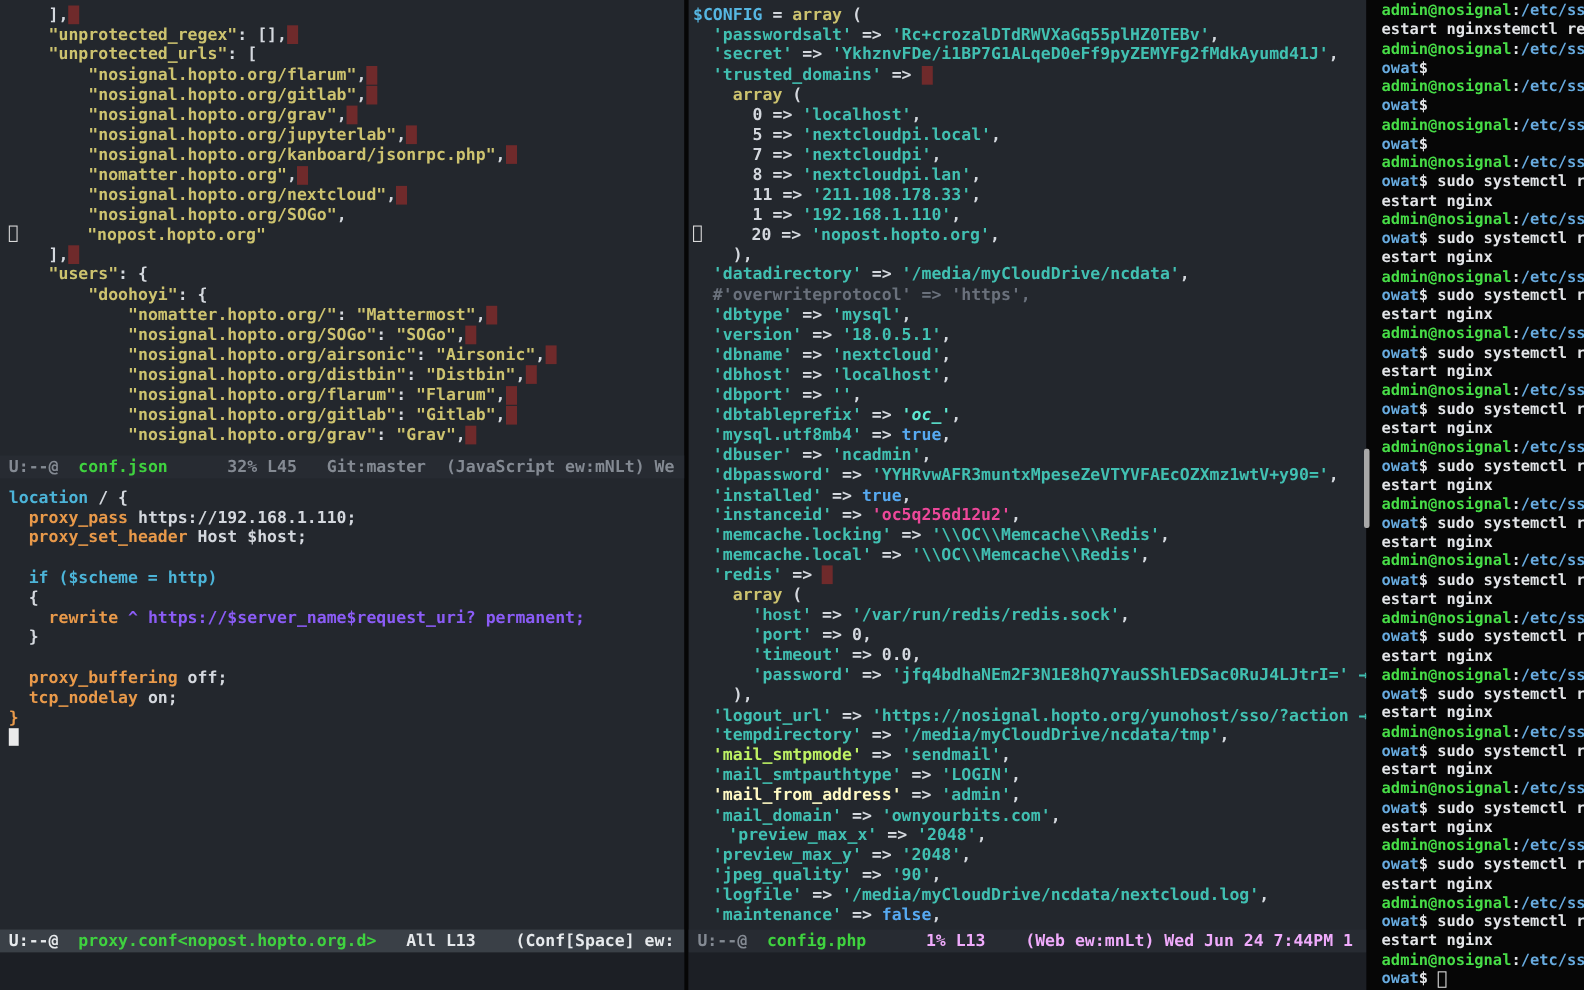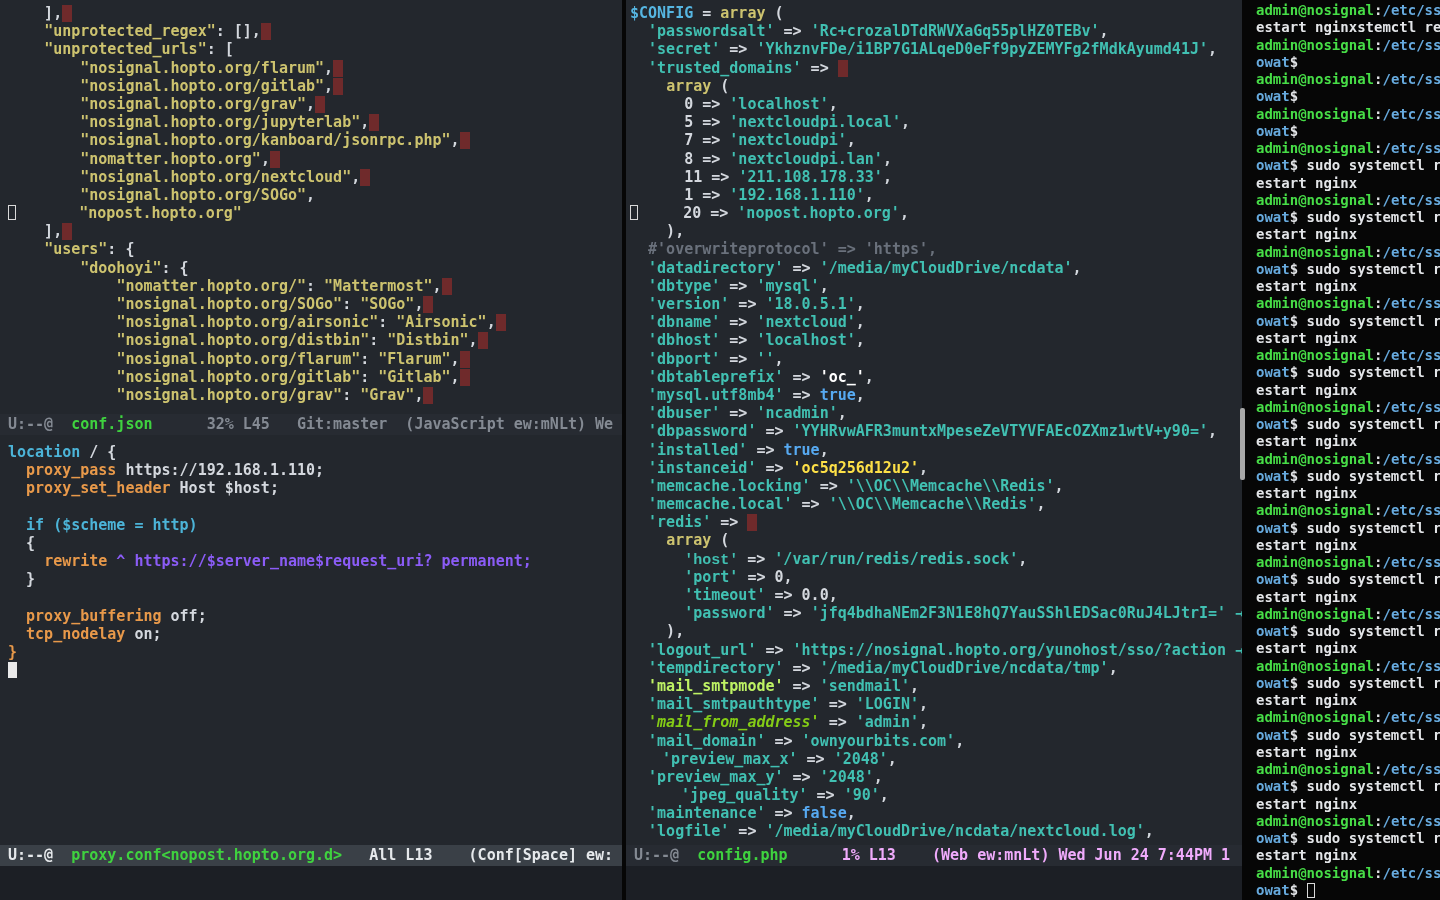--- a/index.html
+++ b/index.html
@@ -78,53 +78,53 @@
       <div class="ln"><span style="color: rgb(212, 216, 222);">  </span><span style="color: rgb(65, 192, 178);">'trusted_domains'</span><span style="color: rgb(212, 216, 222);"> =&gt; </span><span class="wsblk" style="background: rgb(111, 42, 43);"></span></div>
       <div class="ln"><span style="color: rgb(212, 216, 222);">    </span><span style="color: rgb(205, 195, 111);">array</span><span style="color: rgb(212, 216, 222);"> (</span></div>
       <div class="ln"><span style="color: rgb(212, 216, 222);">      </span><span style="color: rgb(212, 216, 222);">0</span><span style="color: rgb(212, 216, 222);"> =&gt; </span><span style="color: rgb(65, 192, 178);">'localhost'</span><span style="color: rgb(212, 216, 222);">,</span></div>
       <div class="ln"><span style="color: rgb(212, 216, 222);">      </span><span style="color: rgb(212, 216, 222);">5</span><span style="color: rgb(212, 216, 222);"> =&gt; </span><span style="color: rgb(65, 192, 178);">'nextcloudpi.local'</span><span style="color: rgb(212, 216, 222);">,</span></div>
       <div class="ln"><span style="color: rgb(212, 216, 222);">      </span><span style="color: rgb(212, 216, 222);">7</span><span style="color: rgb(212, 216, 222);"> =&gt; </span><span style="color: rgb(65, 192, 178);">'nextcloudpi'</span><span style="color: rgb(212, 216, 222);">,</span></div>
       <div class="ln"><span style="color: rgb(212, 216, 222);">      </span><span style="color: rgb(212, 216, 222);">8</span><span style="color: rgb(212, 216, 222);"> =&gt; </span><span style="color: rgb(65, 192, 178);">'nextcloudpi.lan'</span><span style="color: rgb(212, 216, 222);">,</span></div>
       <div class="ln"><span style="color: rgb(212, 216, 222);">      </span><span style="color: rgb(212, 216, 222);">11</span><span style="color: rgb(212, 216, 222);"> =&gt; </span><span style="color: rgb(65, 192, 178);">'211.108.178.33'</span><span style="color: rgb(212, 216, 222);">,</span></div>
       <div class="ln"><span style="color: rgb(212, 216, 222);">      </span><span style="color: rgb(212, 216, 222);">1</span><span style="color: rgb(212, 216, 222);"> =&gt; </span><span style="color: rgb(65, 192, 178);">'192.168.1.110'</span><span style="color: rgb(212, 216, 222);">,</span></div>
       <div class="ln"><span class="hcur"></span><span style="color: rgb(212, 216, 222);">     </span><span style="color: rgb(212, 216, 222);">20</span><span style="color: rgb(212, 216, 222);"> =&gt; </span><span style="color: rgb(65, 192, 178);">'nopost.hopto.org'</span><span style="color: rgb(212, 216, 222);">,</span></div>
       <div class="ln"><span style="color: rgb(212, 216, 222);">    ),</span></div>
+      <div class="ln"><span style="color: rgb(212, 216, 222);">  </span><span style="color: rgb(65, 192, 178);">'datadirectory'</span><span style="color: rgb(212, 216, 222);"> =&gt; </span><span style="color: rgb(65, 192, 178);">'/media/myCloudDrive/ncdata'</span><span style="color: rgb(212, 216, 222);">,</span></div>
       <div class="ln"><span style="color: rgb(106, 113, 124);">  #'overwriteprotocol' =&gt; 'https',</span></div>
-      <div class="ln"><span style="color: rgb(212, 216, 222);">  </span><span style="color: rgb(65, 192, 178);">'datadirectory'</span><span style="color: rgb(212, 216, 222);"> =&gt; </span><span style="color: rgb(65, 192, 178);">'/media/myCloudDrive/ncdata'</span><span style="color: rgb(212, 216, 222);">,</span></div>
       <div class="ln"><span style="color: rgb(212, 216, 222);">  </span><span style="color: rgb(65, 192, 178);">'dbtype'</span><span style="color: rgb(212, 216, 222);"> =&gt; </span><span style="color: rgb(65, 192, 178);">'mysql'</span><span style="color: rgb(212, 216, 222);">,</span></div>
       <div class="ln"><span style="color: rgb(212, 216, 222);">  </span><span style="color: rgb(65, 192, 178);">'version'</span><span style="color: rgb(212, 216, 222);"> =&gt; </span><span style="color: rgb(65, 192, 178);">'18.0.5.1'</span><span style="color: rgb(212, 216, 222);">,</span></div>
       <div class="ln"><span style="color: rgb(212, 216, 222);">  </span><span style="color: rgb(65, 192, 178);">'dbname'</span><span style="color: rgb(212, 216, 222);"> =&gt; </span><span style="color: rgb(65, 192, 178);">'nextcloud'</span><span style="color: rgb(212, 216, 222);">,</span></div>
       <div class="ln"><span style="color: rgb(212, 216, 222);">  </span><span style="color: rgb(65, 192, 178);">'dbhost'</span><span style="color: rgb(212, 216, 222);"> =&gt; </span><span style="color: rgb(65, 192, 178);">'localhost'</span><span style="color: rgb(212, 216, 222);">,</span></div>
       <div class="ln"><span style="color: rgb(212, 216, 222);">  </span><span style="color: rgb(65, 192, 178);">'dbport'</span><span style="color: rgb(212, 216, 222);"> =&gt; </span><span style="color: rgb(65, 192, 178);">''</span><span style="color: rgb(212, 216, 222);">,</span></div>
-      <div class="ln"><span style="color: rgb(212, 216, 222);">  </span><span style="color: rgb(65, 192, 178);">'dbtableprefix'</span><span style="color: rgb(212, 216, 222);"> =&gt; </span><span style="color: #ffffff;">'oc_'</span><span style="color: rgb(212, 216, 222);">,</span></div>
+      <div class="ln"><span style="color: rgb(212, 216, 222);">  </span><span style="color: rgb(65, 192, 178);">'dbtableprefix'</span><span style="color: rgb(212, 216, 222);"> =&gt; </span><span style="color: #5eead4; font-style: italic;">'oc_'</span><span style="color: rgb(212, 216, 222);">,</span></div>
       <div class="ln"><span style="color: rgb(212, 216, 222);">  </span><span style="color: rgb(65, 192, 178);">'mysql.utf8mb4'</span><span style="color: rgb(212, 216, 222);"> =&gt; </span><span style="color: rgb(87, 170, 242);">true</span><span style="color: rgb(212, 216, 222);">,</span></div>
       <div class="ln"><span style="color: rgb(212, 216, 222);">  </span><span style="color: rgb(65, 192, 178);">'dbuser'</span><span style="color: rgb(212, 216, 222);"> =&gt; </span><span style="color: rgb(65, 192, 178);">'ncadmin'</span><span style="color: rgb(212, 216, 222);">,</span></div>
       <div class="ln"><span style="color: rgb(212, 216, 222);">  </span><span style="color: rgb(65, 192, 178);">'dbpassword'</span><span style="color: rgb(212, 216, 222);"> =&gt; </span><span style="color: rgb(65, 192, 178);">'YYHRvwAFR3muntxMpeseZeVTYVFAEcOZXmz1wtV+y90='</span><span style="color: rgb(212, 216, 222);">,</span></div>
       <div class="ln"><span style="color: rgb(212, 216, 222);">  </span><span style="color: rgb(65, 192, 178);">'installed'</span><span style="color: rgb(212, 216, 222);"> =&gt; </span><span style="color: rgb(87, 170, 242);">true</span><span style="color: rgb(212, 216, 222);">,</span></div>
-      <div class="ln"><span style="color: rgb(212, 216, 222);">  </span><span style="color: rgb(65, 192, 178);">'instanceid'</span><span style="color: rgb(212, 216, 222);"> =&gt; </span><span style="color: #fde047;">'oc5q256d12u2'</span><span style="color: rgb(212, 216, 222);">,</span></div>
+      <div class="ln"><span style="color: rgb(212, 216, 222);">  </span><span style="color: rgb(65, 192, 178);">'instanceid'</span><span style="color: rgb(212, 216, 222);"> =&gt; </span><span style="color: #ec4899;">'oc5q256d12u2'</span><span style="color: rgb(212, 216, 222);">,</span></div>
       <div class="ln"><span style="color: rgb(212, 216, 222);">  </span><span style="color: rgb(65, 192, 178);">'memcache.locking'</span><span style="color: rgb(212, 216, 222);"> =&gt; </span><span style="color: rgb(65, 192, 178);">'\\OC\\Memcache\\Redis'</span><span style="color: rgb(212, 216, 222);">,</span></div>
       <div class="ln"><span style="color: rgb(212, 216, 222);">  </span><span style="color: rgb(65, 192, 178);">'memcache.local'</span><span style="color: rgb(212, 216, 222);"> =&gt; </span><span style="color: rgb(65, 192, 178);">'\\OC\\Memcache\\Redis'</span><span style="color: rgb(212, 216, 222);">,</span></div>
       <div class="ln"><span style="color: rgb(212, 216, 222);">  </span><span style="color: rgb(65, 192, 178);">'redis'</span><span style="color: rgb(212, 216, 222);"> =&gt; </span><span class="wsblk" style="background: rgb(111, 42, 43);"></span></div>
       <div class="ln"><span style="color: rgb(212, 216, 222);">    </span><span style="color: rgb(205, 195, 111);">array</span><span style="color: rgb(212, 216, 222);"> (</span></div>
       <div class="ln"><span style="color: rgb(212, 216, 222);">      </span><span style="color: rgb(65, 192, 178); font-family: Liberation Mono, monospace;">'host'</span><span style="color: rgb(212, 216, 222);"> =&gt; </span><span style="color: rgb(65, 192, 178);">'/var/run/redis/redis.sock'</span><span style="color: rgb(212, 216, 222);">,</span></div>
       <div class="ln"><span style="color: rgb(212, 216, 222);">      </span><span style="color: rgb(65, 192, 178);">'port'</span><span style="color: rgb(212, 216, 222);"> =&gt; </span><span style="color: rgb(212, 216, 222);">0</span><span style="color: rgb(212, 216, 222);">,</span></div>
       <div class="ln"><span style="color: rgb(212, 216, 222);">      </span><span style="color: rgb(65, 192, 178);">'timeout'</span><span style="color: rgb(212, 216, 222);"> =&gt; </span><span style="color: rgb(212, 216, 222);">0.0</span><span style="color: rgb(212, 216, 222);">,</span></div>
       <div class="ln"><span style="color: rgb(212, 216, 222);">      </span><span style="color: rgb(65, 192, 178);">'password'</span><span style="color: rgb(212, 216, 222);"> =&gt; </span><span style="color: rgb(65, 192, 178);">'jfq4bdhaNEm2F3N1E8hQ7YauSShlEDSac0RuJ4LJtrI='</span><span style="color: rgb(212, 216, 222);"> </span><span style="color: rgb(65, 192, 178);">→</span></div>
       <div class="ln"><span style="color: rgb(212, 216, 222);">    ),</span></div>
       <div class="ln"><span style="color: rgb(212, 216, 222);">  </span><span style="color: rgb(65, 192, 178);">'logout_url'</span><span style="color: rgb(212, 216, 222);"> =&gt; </span><span style="color: rgb(65, 192, 178);">'https://nosignal.hopto.org/yunohost/sso/?action</span><span style="color: rgb(212, 216, 222);"> </span><span style="color: rgb(65, 192, 178);">→</span></div>
       <div class="ln"><span style="color: rgb(212, 216, 222);">  </span><span style="color: rgb(65, 192, 178);">'tempdirectory'</span><span style="color: rgb(212, 216, 222);"> =&gt; </span><span style="color: rgb(65, 192, 178);">'/media/myCloudDrive/ncdata/tmp'</span><span style="color: rgb(212, 216, 222);">,</span></div>
       <div class="ln"><span style="color: rgb(212, 216, 222);">  </span><span style="color: #bef264;">'mail_smtpmode'</span><span style="color: rgb(212, 216, 222);"> =&gt; </span><span style="color: rgb(65, 192, 178);">'sendmail'</span><span style="color: rgb(212, 216, 222);">,</span></div>
       <div class="ln"><span style="color: rgb(212, 216, 222);">  </span><span style="color: rgb(65, 192, 178);">'mail_smtpauthtype'</span><span style="color: rgb(212, 216, 222);"> =&gt; </span><span style="color: rgb(65, 192, 178);">'LOGIN'</span><span style="color: rgb(212, 216, 222);">,</span></div>
-      <div class="ln"><span style="color: rgb(212, 216, 222);">  </span><span style="color: #84cc16; font-style: italic;">'mail_from_address'</span><span style="color: rgb(212, 216, 222);"> =&gt; </span><span style="color: rgb(65, 192, 178);">'admin'</span><span style="color: rgb(212, 216, 222);">,</span></div>
+      <div class="ln"><span style="color: rgb(212, 216, 222);">  </span><span style="color: #fef9c3;">'mail_from_address'</span><span style="color: rgb(212, 216, 222);"> =&gt; </span><span style="color: rgb(65, 192, 178);">'admin'</span><span style="color: rgb(212, 216, 222);">,</span></div>
       <div class="ln"><span style="color: rgb(212, 216, 222);">  </span><span style="color: rgb(65, 192, 178);">'mail_domain'</span><span style="color: rgb(212, 216, 222);"> =&gt; </span><span style="color: rgb(65, 192, 178);">'ownyourbits.com'</span><span style="color: rgb(212, 216, 222);">,</span></div>
       <div class="ln"><span style="color: rgb(212, 216, 222);">  </span><span style="color: rgb(65, 192, 178); margin-left: 14px;">'preview_max_x'</span><span style="color: rgb(212, 216, 222);"> =&gt; </span><span style="color: rgb(65, 192, 178);">'2048'</span><span style="color: rgb(212, 216, 222);">,</span></div>
       <div class="ln"><span style="color: rgb(212, 216, 222);">  </span><span style="color: rgb(65, 192, 178);">'preview_max_y'</span><span style="color: rgb(212, 216, 222);"> =&gt; </span><span style="color: rgb(65, 192, 178);">'2048'</span><span style="color: rgb(212, 216, 222);">,</span></div>
-      <div class="ln"><span style="color: rgb(212, 216, 222);">  </span><span style="color: rgb(65, 192, 178); margin-left: 33px;">'jpeg_quality'</span><span style="color: rgb(212, 216, 222);"> =&gt; </span><span style="color: rgb(65, 192, 178);">'90'</span><span style="color: rgb(212, 216, 222);">,</span></div>
+      <div class="ln"><span style="color: rgb(212, 216, 222);">  </span><span style="color: rgb(65, 192, 178);">'jpeg_quality'</span><span style="color: rgb(212, 216, 222);"> =&gt; </span><span style="color: rgb(65, 192, 178);">'90'</span><span style="color: rgb(212, 216, 222);">,</span></div>
+      <div class="ln"><span style="color: rgb(212, 216, 222);">  </span><span style="color: rgb(65, 192, 178);">'logfile'</span><span style="color: rgb(212, 216, 222);"> =&gt; </span><span style="color: rgb(65, 192, 178);">'/media/myCloudDrive/ncdata/nextcloud.log'</span><span style="color: rgb(212, 216, 222);">,</span></div>
       <div class="ln"><span style="color: rgb(212, 216, 222);">  </span><span style="color: rgb(65, 192, 178);">'maintenance'</span><span style="color: rgb(212, 216, 222);"> =&gt; </span><span style="color: rgb(87, 170, 242);">false</span><span style="color: rgb(212, 216, 222);">,</span></div>
-      <div class="ln"><span style="color: rgb(212, 216, 222);">  </span><span style="color: rgb(65, 192, 178);">'logfile'</span><span style="color: rgb(212, 216, 222);"> =&gt; </span><span style="color: rgb(65, 192, 178);">'/media/myCloudDrive/ncdata/nextcloud.log'</span><span style="color: rgb(212, 216, 222);">,</span></div>
     </div>
   <div class="ml ml-inactive" style="top:845px;">
       <div class="ln"><span style="color: rgb(132, 138, 147);">U:--@  </span><span style="color: rgb(63, 210, 63);">config.php</span><span style="color: #f0abfc;">      1% L13    (Web ew:mnLt) Wed Jun 24 7:44PM 1</span></div>
     </div>
   <div class="mini" style="height:34px;"></div>
 </div>
 
 <div class="win term" style="left:1247px;top:0;width:193px;height:900px;padding:2px 0 0 9px;box-sizing:border-box;">
     <div class="ln"><span style="color: rgb(71, 221, 71);">admin@nosignal</span><span style="color: rgb(227, 229, 232);">:</span><span style="color: rgb(103, 170, 222);">/etc/ss</span></div>
     <div class="ln"><span style="color: rgb(227, 229, 232);">estart nginxstemctl re</span></div>

